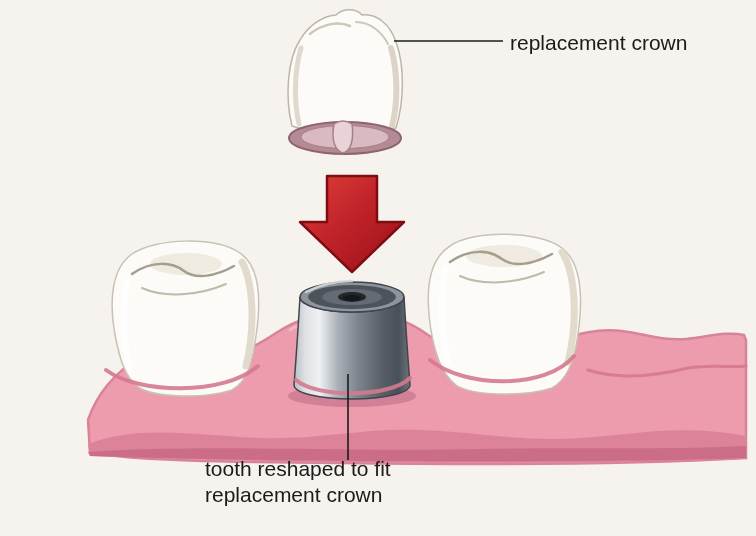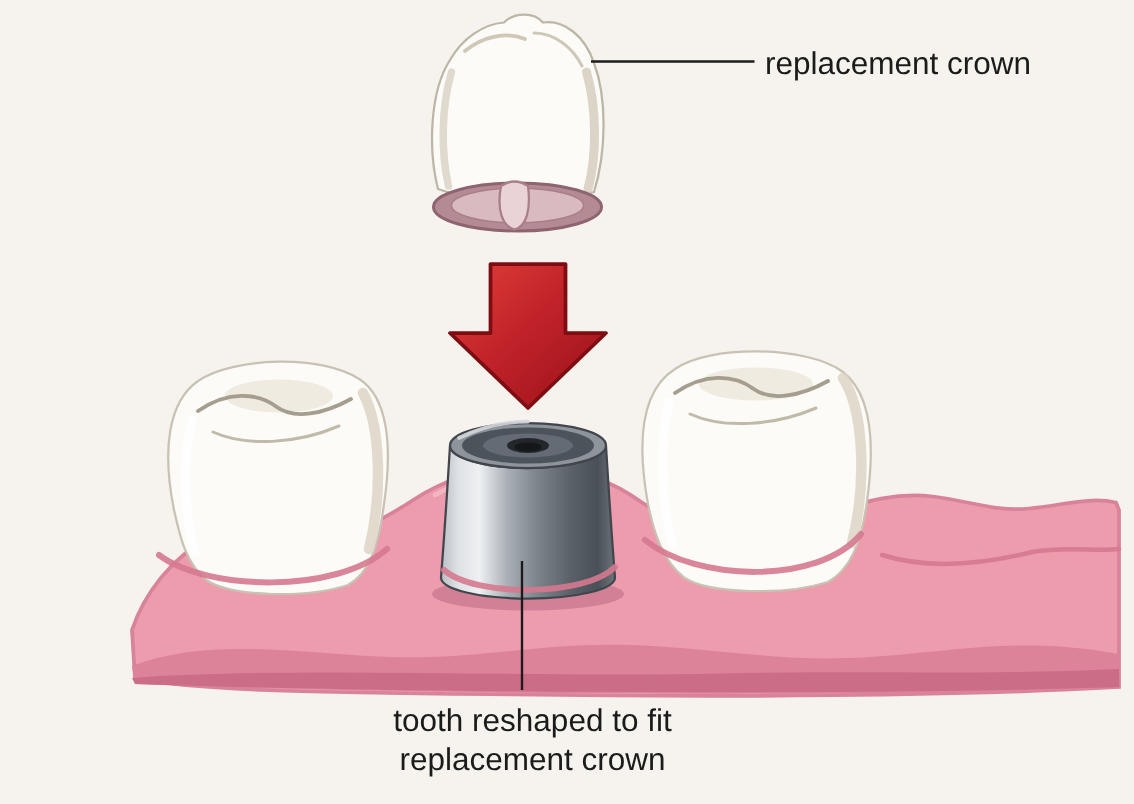--- a/index.html
+++ b/index.html
@@ -27,23 +27,22 @@
     color: #1b1b1b;
     font-family: "Liberation Sans", sans-serif;
   }
   .label-crown {
     left: 510px;
     top: 30px;
     white-space: nowrap;
   }
   .label-reshaped {
     left: 205px;
-    top: 468px;
+    top: 456px;
     width: 300px;
-    text-align: center;
   }
 </style>
 </head>
 <body>
 
 <div class="canvas">
 
   <svg class="illustration" width="756" height="536" viewBox="0 0 756 536" xmlns="http://www.w3.org/2000/svg">
 
     <defs>

